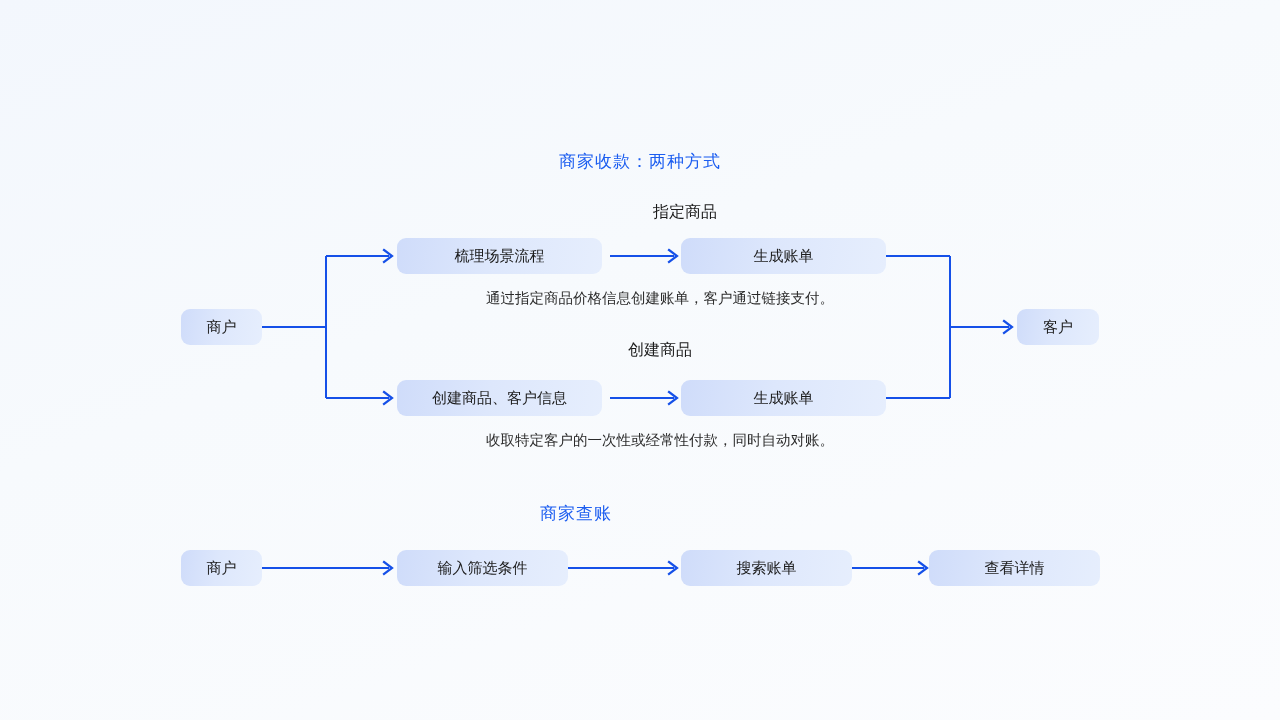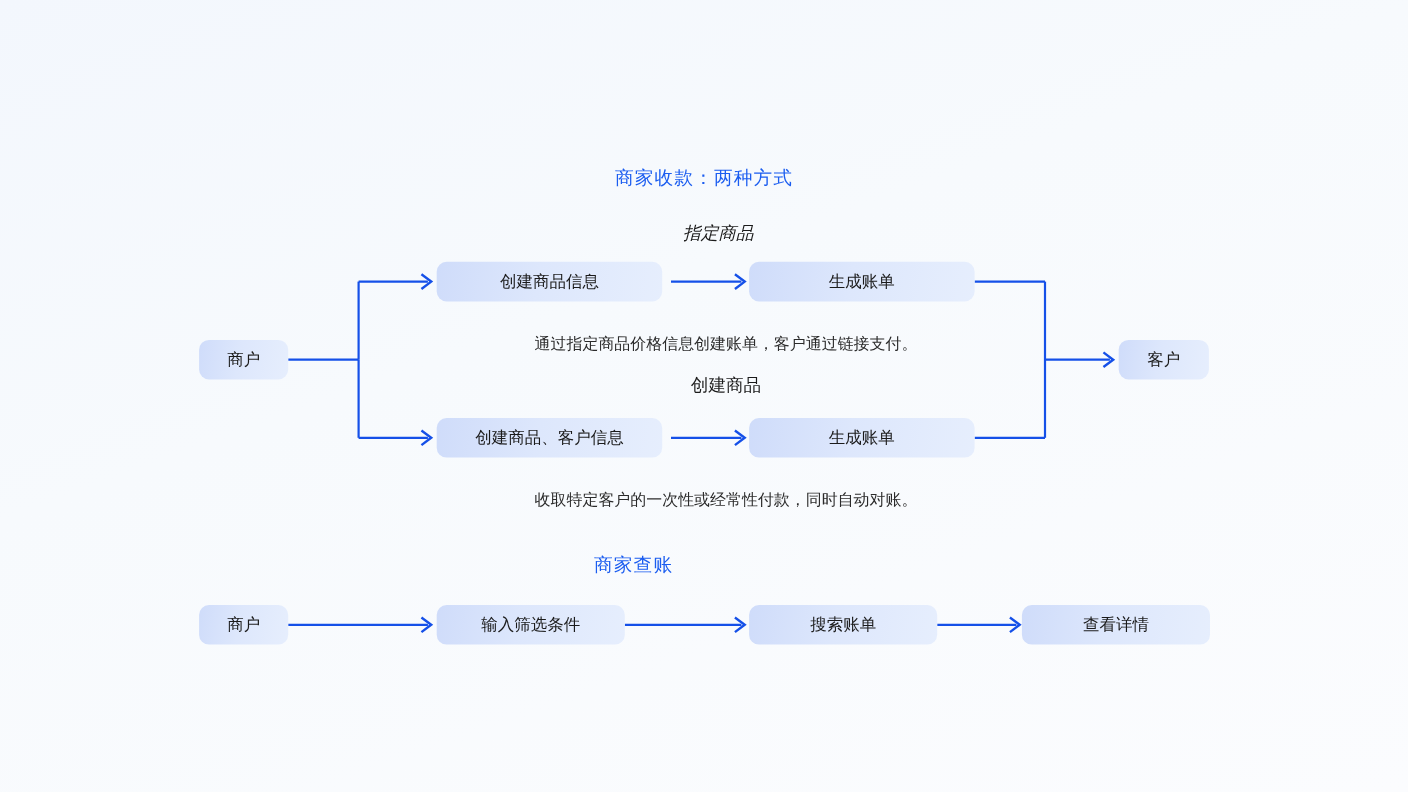--- a/index.html
+++ b/index.html
@@ -62,21 +62,20 @@
     color: #1b1b1b;
     white-space: nowrap;
     text-align: center;
   }
   .branch-caption {
     position: absolute;
     font-size: 14.5px;
     color: #2b2b2b;
     white-space: nowrap;
     text-align: center;
-    margin-top: 14px;
   }
 
   
   .node {
     position: absolute;
     box-sizing: border-box;
     border-radius: 9px;
     background: linear-gradient(100deg, #cfdcfa 0%, #dde7fc 45%, #e6eefd 100%);
     display: flex;
     align-items: center;
@@ -147,31 +146,31 @@
     <path class="ah" d="M669,562 L677,568 L669,574"></path>
   </g>
   <g>
     <path class="ln" d="M852,568 L924,568"></path>
     <path class="ah" d="M919,562 L927,568 L919,574"></path>
   </g>
 </svg>
 
 <div class="section-heading" style="left:0; top:150px; width:1280px;">商家收款：两种方式</div>
 
-<div class="branch-heading" style="left:542px; top:202px; width:222px;font-style:italic;">指定商品</div>
+<div class="branch-heading" style="left:574px; top:202px; width:222px;">指定商品</div>
 
 <div class="branch-caption" style="left:390px; top:289px; width:540px;">通过指定商品价格信息创建账单，客户通过链接支付。</div>
 
 <div class="branch-heading" style="left:549px; top:340px; width:222px;">创建商品</div>
 
 <div class="branch-caption" style="left:390px; top:431px; width:540px;">收取特定客户的一次性或经常性付款，同时自动对账。</div>
 
 <div class="node" style="left:181px; top:309px; width:81px; height:36px;">商户</div>
 
-<div class="node" style="left:397px; top:238px; width:205px; height:36px;">创建商品信息</div>
+<div class="node" style="left:397px; top:238px; width:205px; height:36px;">梳理场景流程</div>
 
 <div class="node" style="left:681px; top:238px; width:205px; height:36px;">生成账单</div>
 
 <div class="node" style="left:397px; top:380px; width:205px; height:36px;">创建商品、客户信息</div>
 
 <div class="node" style="left:681px; top:380px; width:205px; height:36px;">生成账单</div>
 
 <div class="node" style="left:1017px; top:309px; width:82px; height:36px;">客户</div>
 
 <div class="section-heading" style="left:0; top:502px; width:1152px;">商家查账</div>

